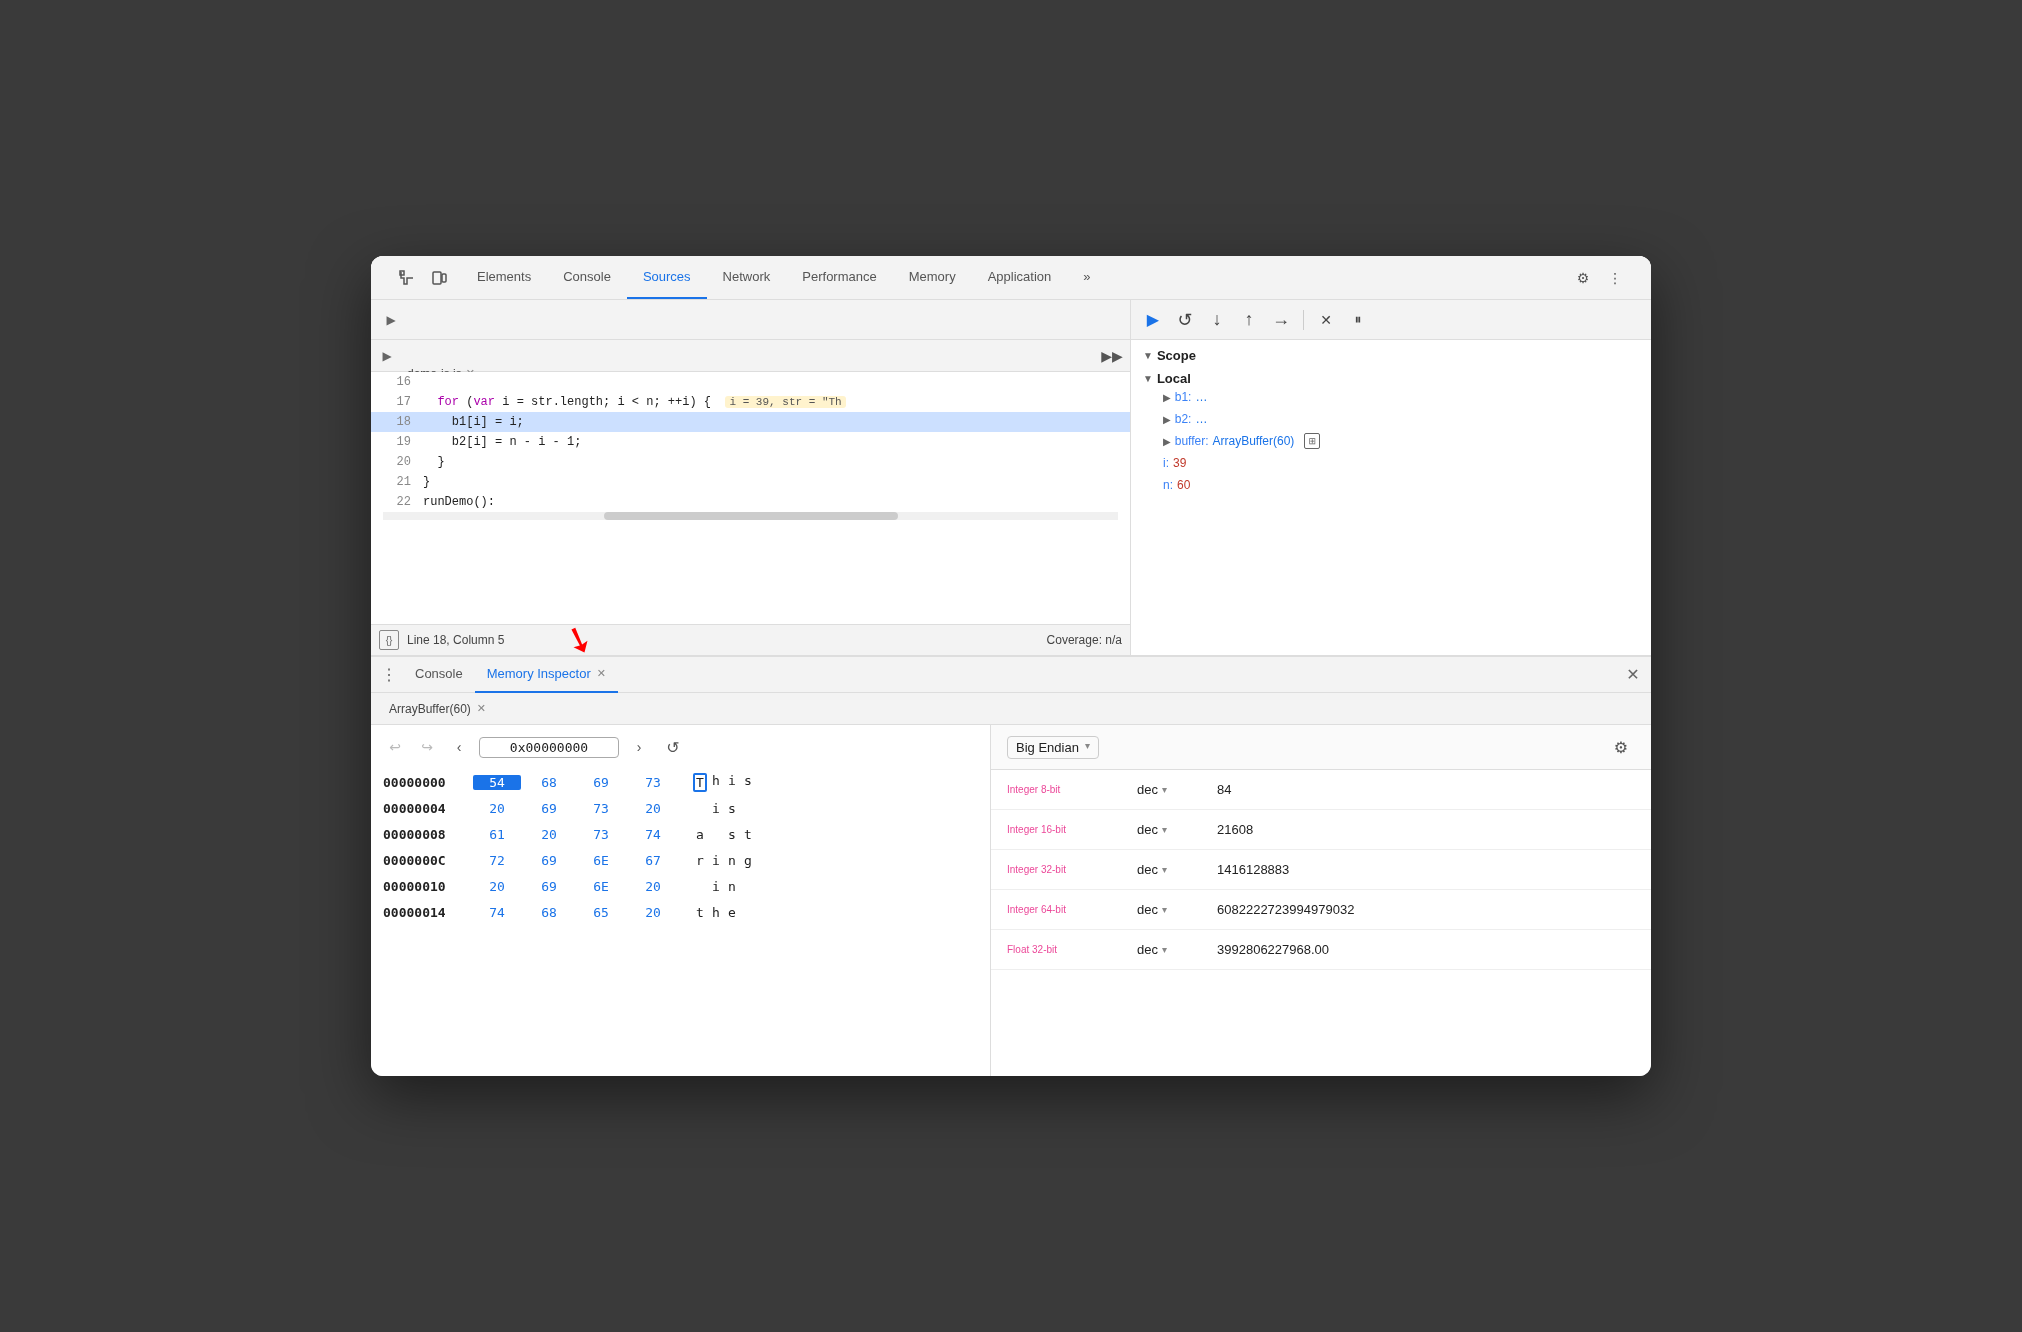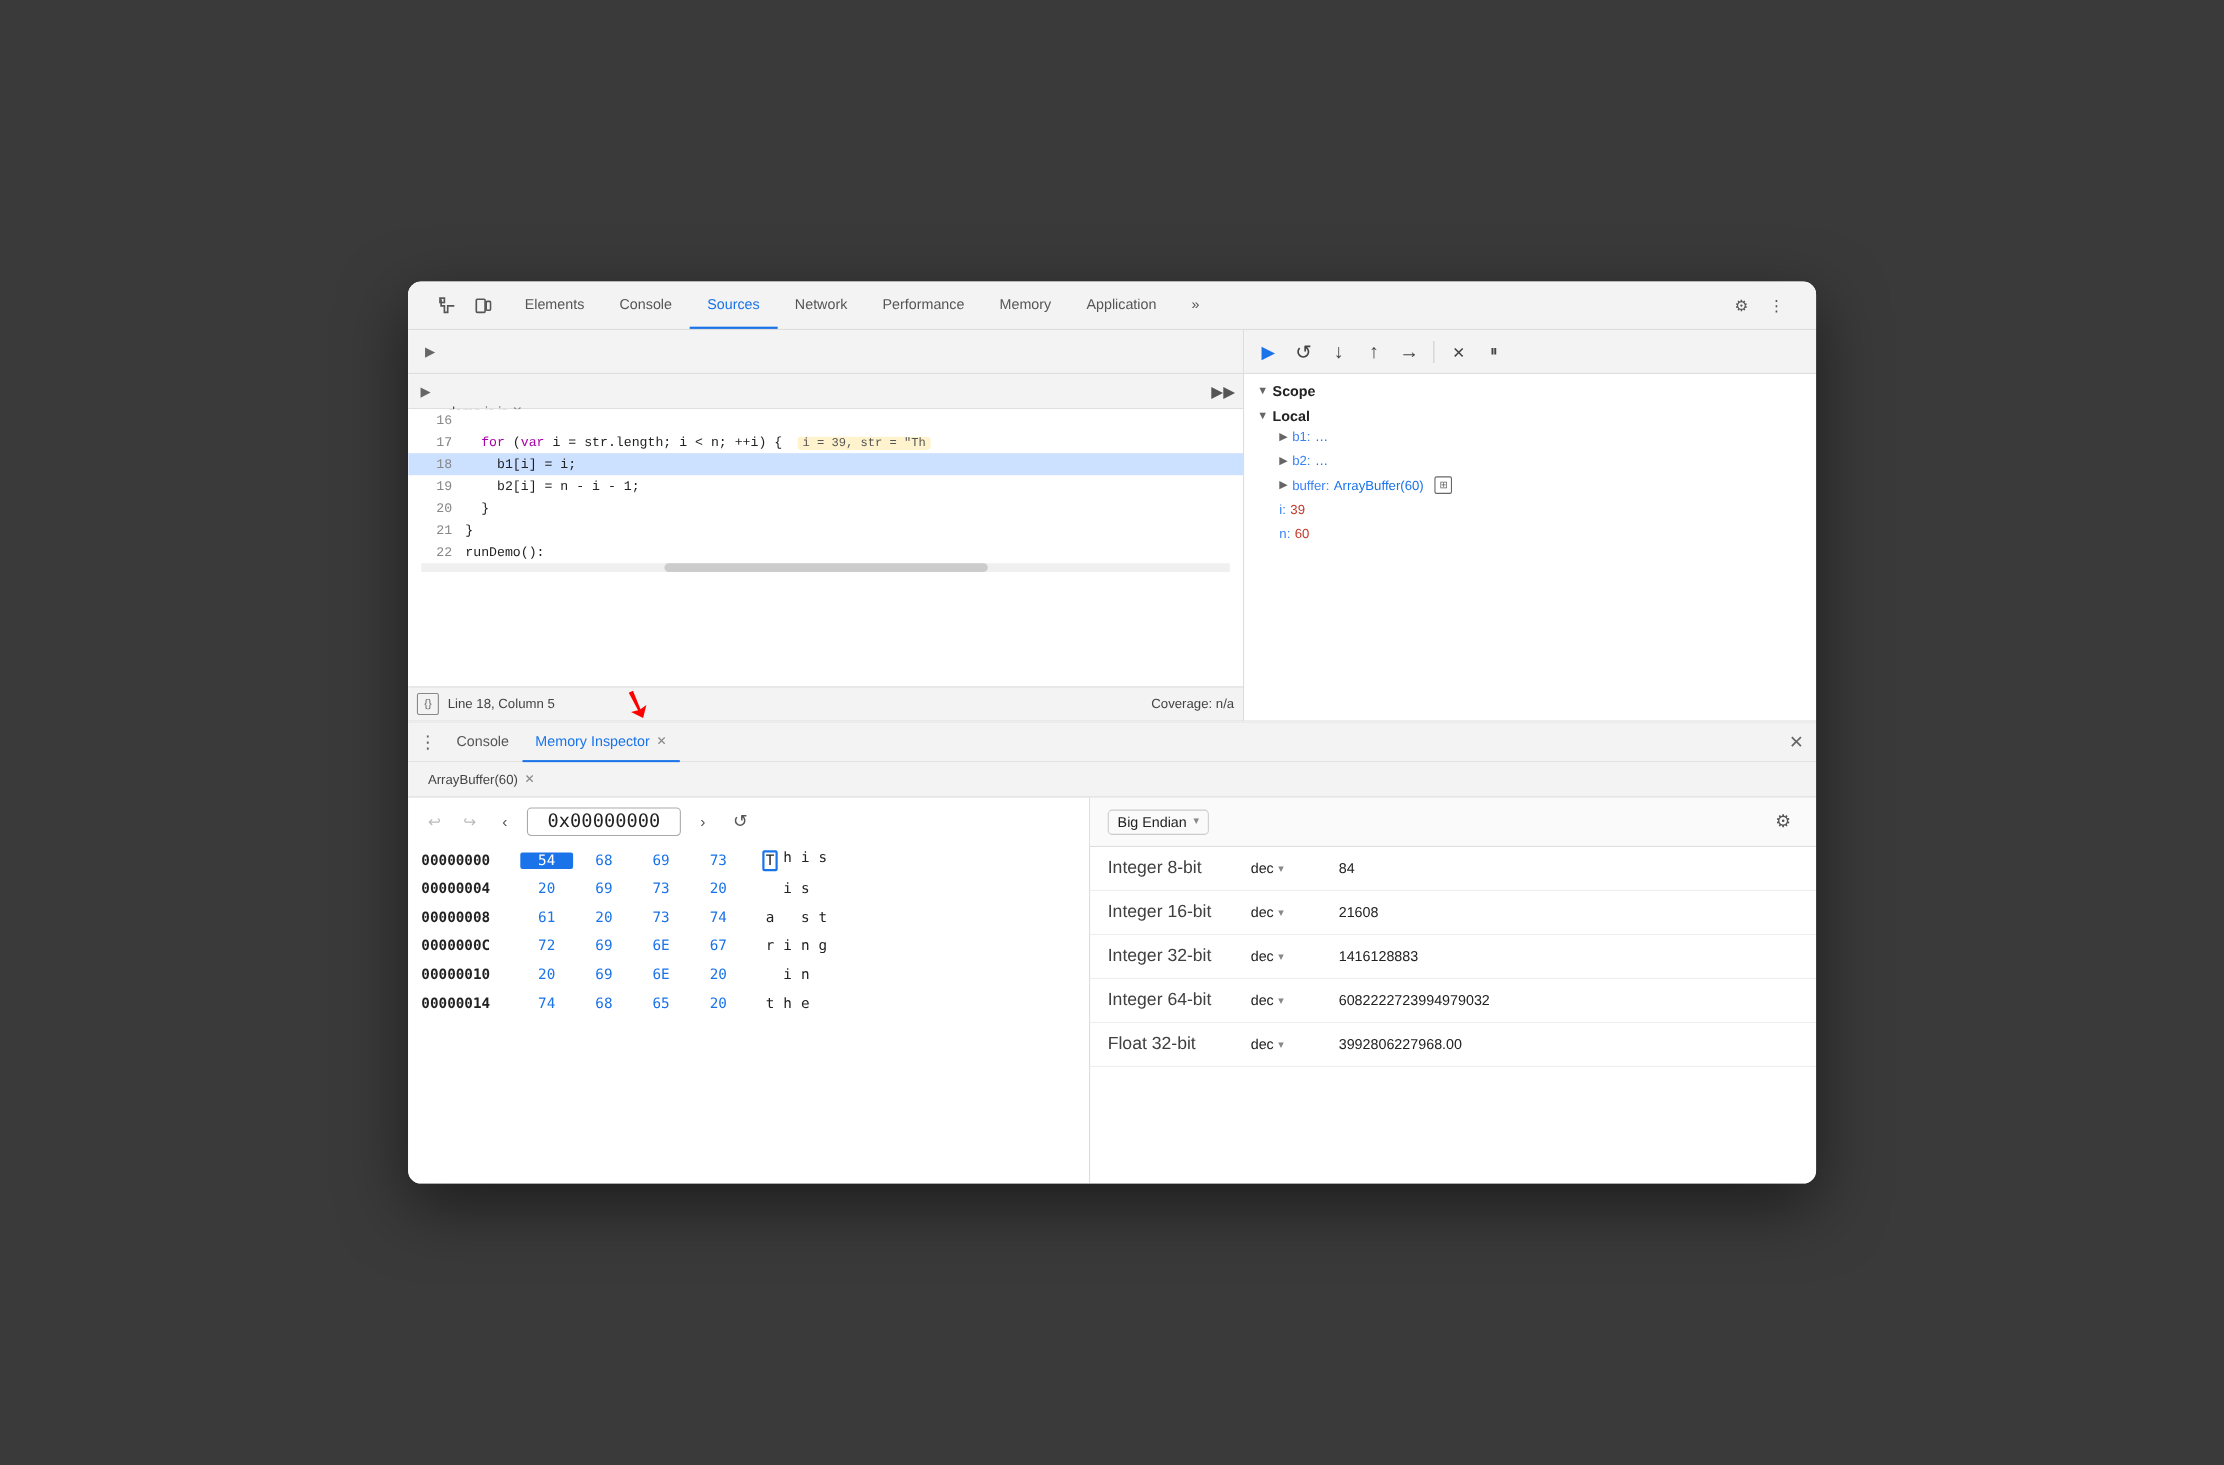--- a/index.html
+++ b/index.html
@@ -329,21 +329,21 @@
       font-size: 14px;
       border: none;
       background: transparent;
     }
     .hex-nav-btn.disabled { opacity: 0.4; cursor: default; }
     .hex-address-input {
       border: 1px solid #aaa;
       border-radius: 4px;
       padding: 2px 8px;
       font-family: 'Menlo', monospace;
-      font-size: 17px;
+      font-size: 13px;
       width: 140px;
       text-align: center;
       color: #222;
     }
     .hex-refresh-btn {
       width: 28px;
       height: 28px;
       display: flex;
       align-items: center;
       justify-content: center;
@@ -483,22 +483,22 @@
       color: #555;
     }
     .data-row {
       display: flex;
       align-items: center;
       padding: 0 16px;
       height: 40px;
       border-bottom: 1px solid #eee;
     }
     .data-type {
-      font-size: 16px;
-      color: #404040;
+      font-size: 10px;
+      color: #ec4899;
       width: 130px;
     }
     .data-format {
       font-size: 13px;
       color: #222;
       width: 80px;
       display: flex;
       align-items: center;
       gap: 4px;
     }

